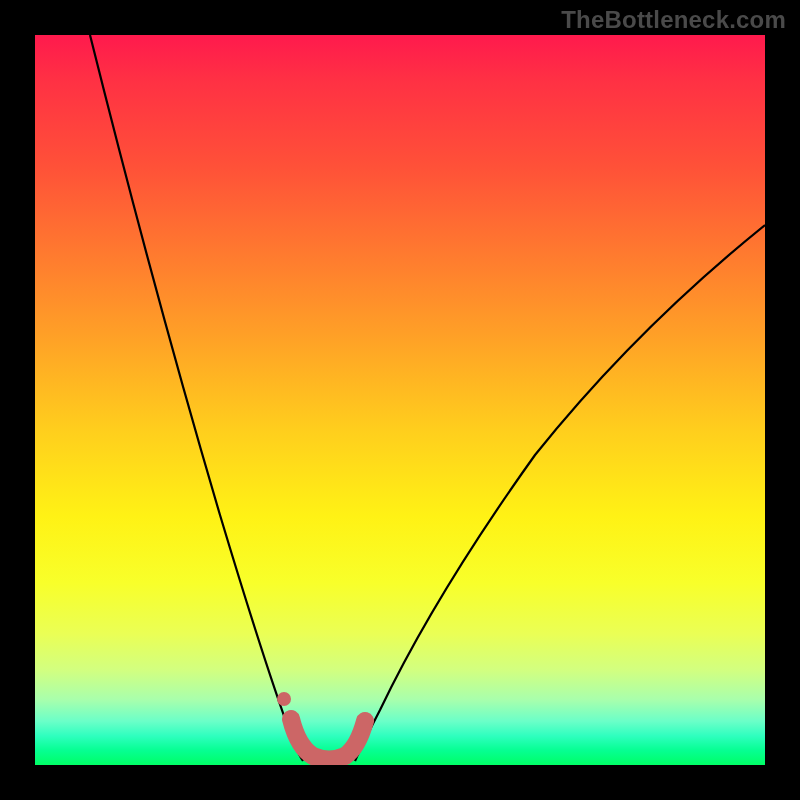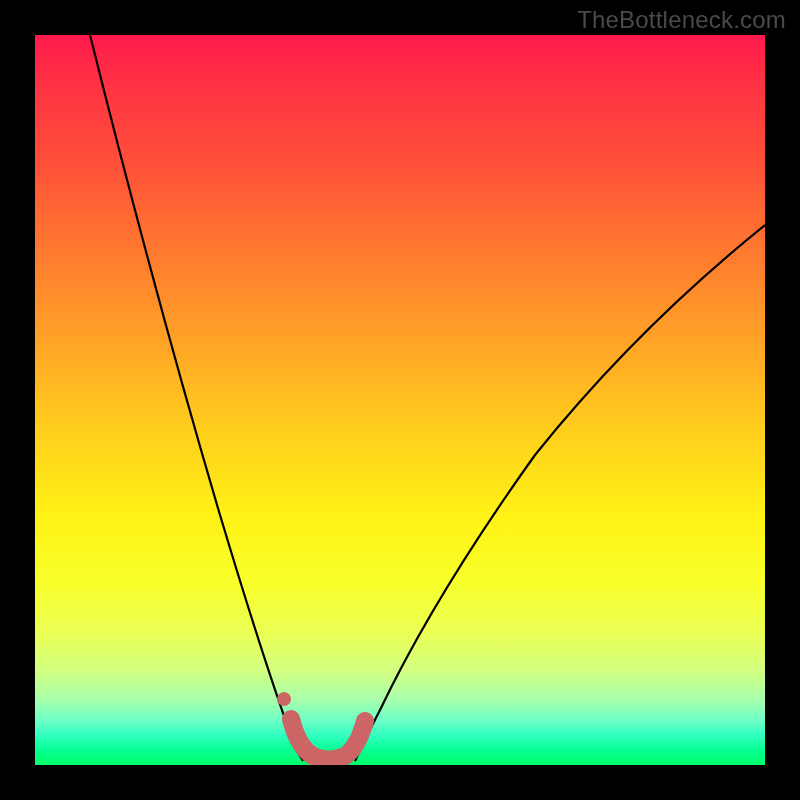--- a/index.html
+++ b/index.html
@@ -47,21 +47,21 @@
       #06ff92 98%,
       #00ff66 100%
     );
   }
   .watermark {
     position: absolute;
     top: 6px;
     right: 14px;
     color: #4a4a4a;
     font-size: 24px;
-    font-weight: 400;
+    font-weight: 700;
     letter-spacing: 0.2px;
     z-index: 10;
     margin-left: 36px;
   }
   svg {
     position: absolute;
     inset: 0;
   }
 </style>
 </head>

